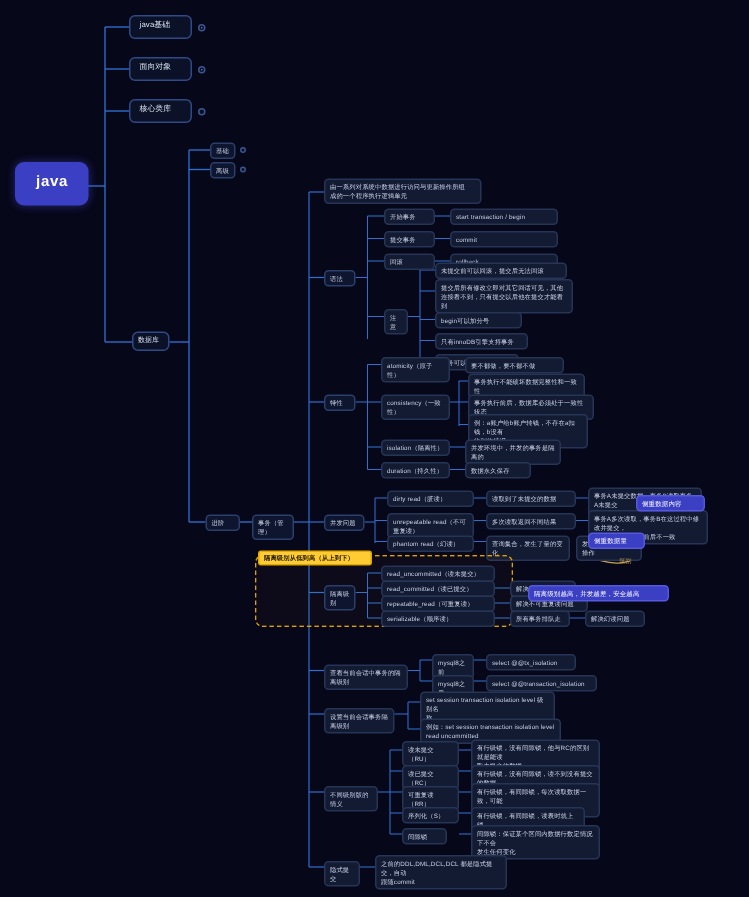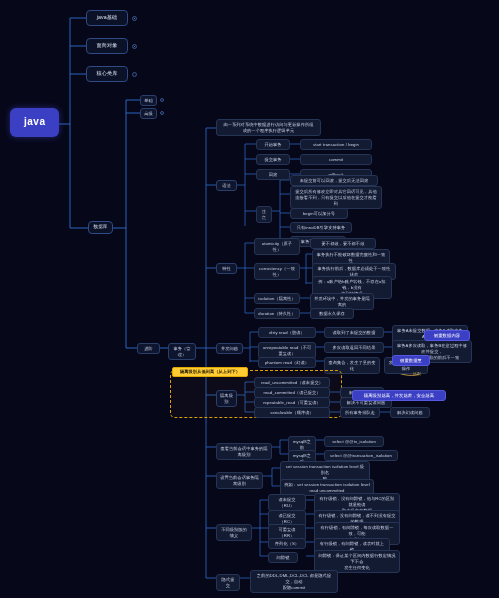--- a/index.html
+++ b/index.html
@@ -1,21 +1,21 @@
 <!DOCTYPE html>
 <html><head>
 <meta charset="utf-8">
 <style>
   html,body{margin:0;padding:0;background:#07071a;}
   body{
     width:499px;height:598px;position:relative;overflow:hidden;
     font-family:"Liberation Sans","DejaVu Sans",sans-serif;
     color:#d8dbe8;
   }
-  #canvas{position:absolute;inset:0;width:499px;height:598px;text-align:center;}
+  #canvas{position:absolute;inset:0;width:499px;height:598px;}
   svg.links{position:absolute;left:0;top:0;width:499px;height:598px;pointer-events:none;}
 
   .node{
     position:absolute;box-sizing:border-box;
     border:1px solid #2b3f6b;border-radius:3px;
     background:#0e152e;
     font-size:4.2px;line-height:1.45;
     padding:1.5px 3px;
     white-space:pre-wrap;
     color:#c9d2e6;

